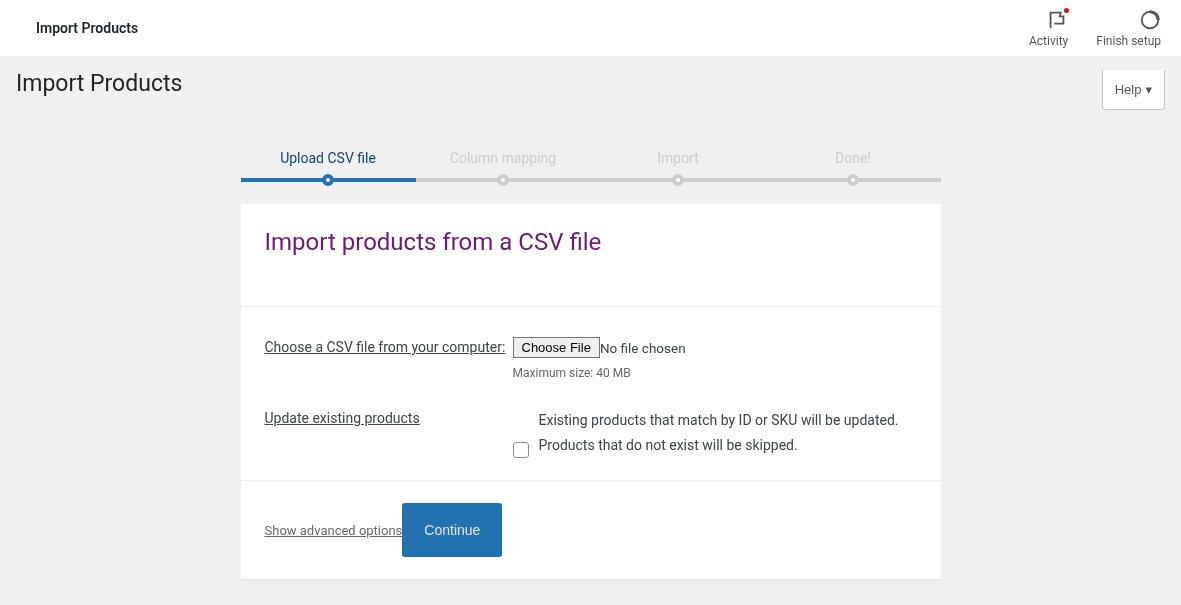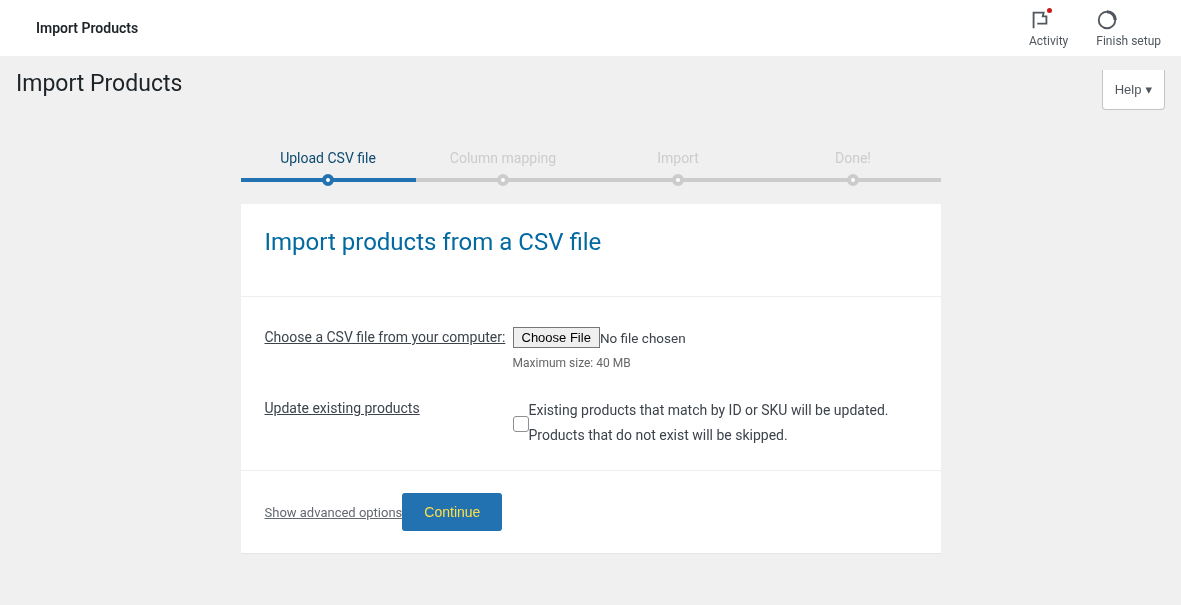--- a/index.html
+++ b/index.html
@@ -22,21 +22,21 @@
       font-weight: 600;
       color: #1d2327;
     }
     .top-bar-right {
       display: flex;
       gap: 28px;
     }
     .top-bar-item {
       display: flex;
       flex-direction: column;
-      align-items: flex-start;
+      align-items: flex-end;
       color: #50575e;
       font-size: 12px;
       cursor: pointer;
     }
     .top-bar-item svg { width: 22px; height: 22px; }
     .activity-icon-wrap { position: relative; }
     .activity-dot {
       position: absolute;
       top: -1px;
       right: -1px;
@@ -114,22 +114,22 @@
       margin-top: 22px;
       box-shadow: 0 1px 1px rgba(0,0,0,0.04);
     }
     .card-header {
       padding: 24px;
       border-bottom: 1px solid #eee;
     }
     .card-title {
       font-size: 24px;
       font-weight: 400;
-      color: #0369a1;
-      margin-bottom: 16px;
+      color: #701a75;
+      margin-bottom: 26px;
     }
     .card-desc {
       font-size: 14px;
       color: #3c434a;
     }
     .form-table { padding: 16px 24px 8px; }
     .form-row {
       display: flex;
       padding: 14px 0;
     }
@@ -158,21 +158,22 @@
       cursor: pointer;
     }
     .file-status { font-size: 13.5px; }
     .file-hint {
       font-size: 12px;
       color: #666;
       margin-top: 8px;
     }
     .checkbox-row {
       display: flex;
-      align-items: center;
+      align-items: flex-end;
+      gap: 10px;
     }
     .checkbox {
       width: 16px;
       height: 16px;
       border: 1px solid #8c8f94;
       border-radius: 3px;
       margin-top: 2px;
       cursor: pointer;
       flex-shrink: 0;
     }
@@ -184,23 +185,23 @@
       align-items: center;
     }
     .adv-link {
       color: #646970;
       font-size: 13px;
       text-decoration: underline;
       cursor: pointer;
     }
     .continue-btn {
       background: #2271b1;
-      color: #fde047;
+      color: #e5e5e5;
       border: none;
-      padding: 11px 22px;
+      padding: 19px 22px;
       font-size: 14px;
       border-radius: 3px;
       cursor: pointer;
     }
   </style>
 </head>
 <body>
 
 <div class="top-bar">
   <div class="top-bar-title">Import Products</div>

